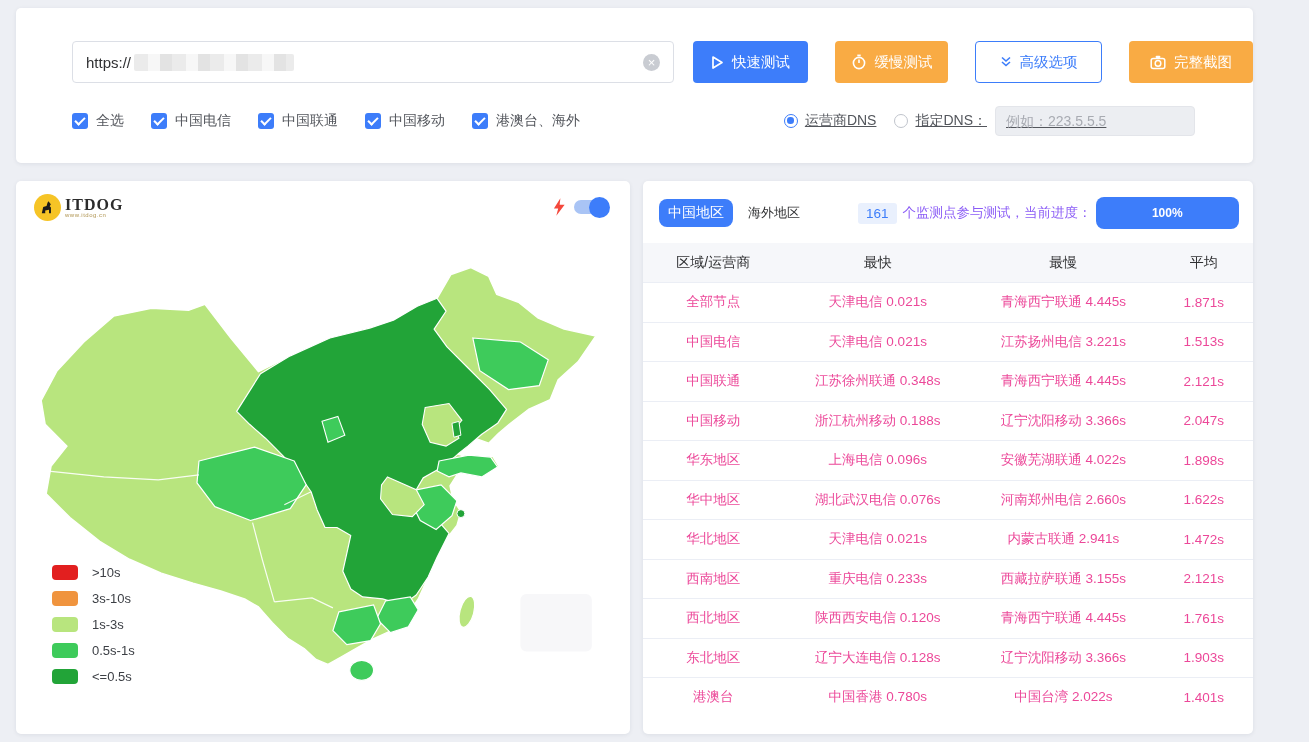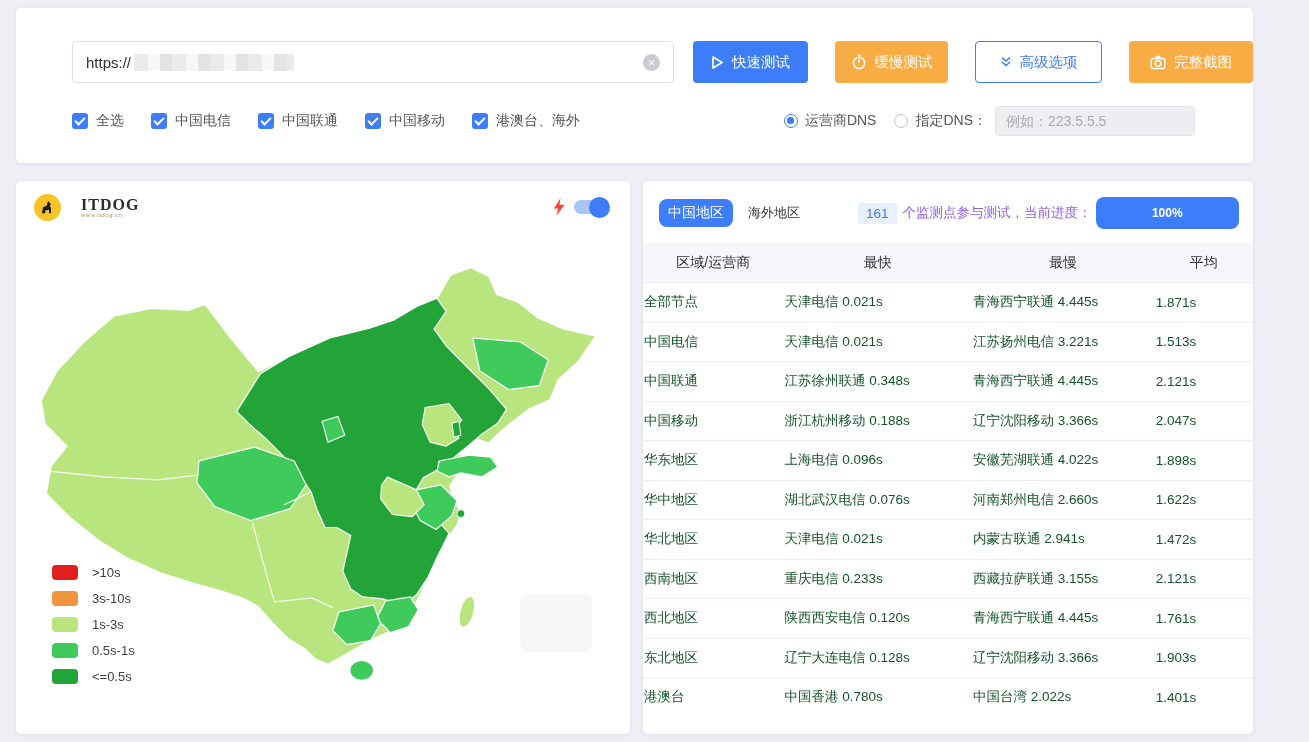--- a/index.html
+++ b/index.html
@@ -24,34 +24,34 @@
     font-size:14.5px;color:#fff;box-sizing:border-box;cursor:pointer;white-space:nowrap;}
   .btn-fast{width:115px;background:#3d7dfa;}
   .btn-slow{width:113px;background:#f9ab44;}
   .btn-adv{width:127px;background:#fff;border:1px solid #3d7dfa;color:#3d7dfa;}
   .btn-shot{width:124px;background:#f9ab44;}
   .row2{display:flex;align-items:center;margin:23px 58px 0 56px;}
   .chk-item{display:flex;align-items:center;margin-right:27px;font-size:14px;color:#53565c;cursor:pointer;}
   .chk{width:16px;height:16px;border-radius:3px;background:#3d7dfa;margin-right:8px;position:relative;flex:none;}
   .chk::after{content:"";position:absolute;left:5px;top:2px;width:4px;height:8px;
     border-right:2px solid #fff;border-bottom:2px solid #fff;transform:rotate(45deg);}
-  .dns{display:flex;align-items:center;margin-left:auto;font-size:14px;color:#53565c;}
+  .dns{display:flex;align-items:center;margin-left:auto;font-size:14px;color:#53565c;text-decoration:underline;}
   .radio-item{display:flex;align-items:center;margin-right:18px;cursor:pointer;}
   .radio{width:14px;height:14px;border-radius:50%;border:1.5px solid #c0c4cc;margin-right:7px;box-sizing:border-box;position:relative;background:#fff;flex:none;}
   .radio.sel{border-color:#3d7dfa;}
   .radio.sel::after{content:"";position:absolute;left:2.2px;top:2.2px;width:6.5px;height:6.5px;border-radius:50%;background:#3d7dfa;}
   .dns-input{width:200px;height:30px;margin-left:2px;background:#eceef2;border:1px solid #e3e5ea;border-radius:4px;
     font-size:14px;color:#9a9da3;padding:0 10px;box-sizing:border-box;font-family:inherit;}
   .dns-input::placeholder{color:#a8abb2;}
 
   
   .map-card{left:16px;top:181px;width:614px;height:553px;}
   .logo{position:absolute;left:18px;top:13px;display:flex;align-items:center;z-index:3;}
   .logo-badge{width:27px;height:27px;border-radius:50%;background:#f6c426;display:flex;align-items:center;justify-content:center;flex:none;}
-  .logo-texts{margin-left:20px;}
+  .logo-texts{margin-left:4px;}
   .logo-title{font-family:"Liberation Serif","DejaVu Serif",serif;font-weight:bold;font-size:16px;letter-spacing:1px;color:#2b2b2b;line-height:15px;}
   .logo-sub{font-size:6px;color:#b09552;letter-spacing:.5px;}
   .toggle-row{position:absolute;right:22px;top:17px;display:flex;align-items:center;gap:9px;z-index:3;}
   .switch{width:34px;height:14px;border-radius:8px;background:#a9c4f5;position:relative;cursor:pointer;}
   .switch::after{content:"";position:absolute;right:-2px;top:-3.5px;width:21px;height:21px;border-radius:50%;background:#3d7dfa;}
   .map-svg{position:absolute;left:6px;top:30px;}
   .legend{position:absolute;left:36px;bottom:50px;z-index:3;}
   .lg-item{display:flex;align-items:center;margin-top:11px;font-size:13px;color:#3c3f45;}
   .sw{width:26px;height:15px;border-radius:4px;margin-right:14px;flex:none;}
   .sw0{background:#e21f1f;}.sw1{background:#f0943e;}.sw2{background:#b8e57e;}.sw3{background:#3ecb5b;}.sw4{background:#22a438;}
@@ -60,21 +60,21 @@
   .res-card{left:643px;top:181px;width:610px;height:553px;overflow:hidden;}
   .res-head{display:flex;align-items:center;padding:16px 14px 14px 16px;}
   .tab-active{background:#3d7dfa;color:#fff;font-size:14px;padding:5px 9px;border-radius:8px;cursor:pointer;white-space:nowrap;}
   .tab{font-size:13px;color:#303133;margin-left:15px;cursor:pointer;white-space:nowrap;}
   .badge{margin-left:58px;background:#e9f0fd;color:#3d7dfa;font-size:13.5px;padding:3px 8px;border-radius:3px;white-space:nowrap;}
   .mon-text{font-size:13.5px;margin-left:6px;color:#8b5cf6;white-space:nowrap;}
   .progress{flex:1;margin-left:4px;height:32px;border-radius:8px;background:#3d7dfa;color:#fff;font-size:12px;
     display:flex;align-items:center;justify-content:center;min-width:120px;font-weight:bold;}
   table{width:100%;border-collapse:collapse;table-layout:fixed;}
   thead th{background:#f6f7fa;font-weight:normal;font-size:14px;color:#303133;height:37px;text-align:center;}
-  tbody td{height:36.5px;font-size:13.5px;color:#14532d;border-top:1px solid #ebeef5;
+  tbody td{height:36.5px;font-size:13.5px;color:#ec4899;text-align:center;border-top:1px solid #ebeef5;
     white-space:nowrap;overflow:hidden;}
   th.c0,td.c0{width:23%;}th.c1,td.c1{width:31%;}th.c2,td.c2{width:30%;}th.c3,td.c3{width:16%;}
 </style>
 </head>
 <body>
 
 <div class="card top-card">
   <div class="row1">
     <div class="url-box">
       <span class="url-scheme">https://</span>

